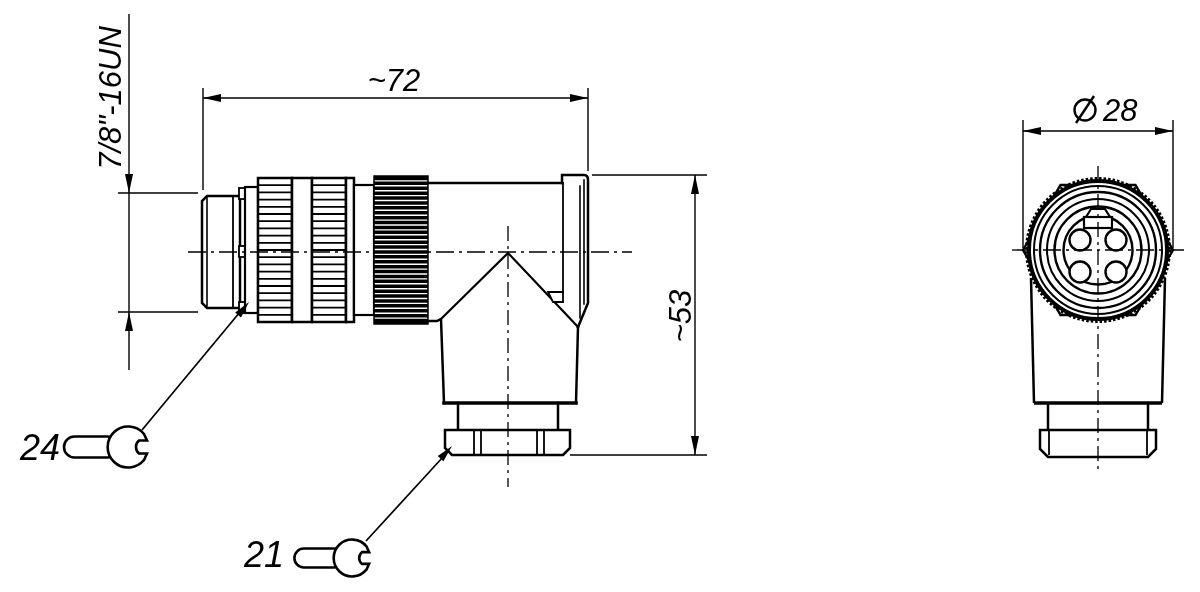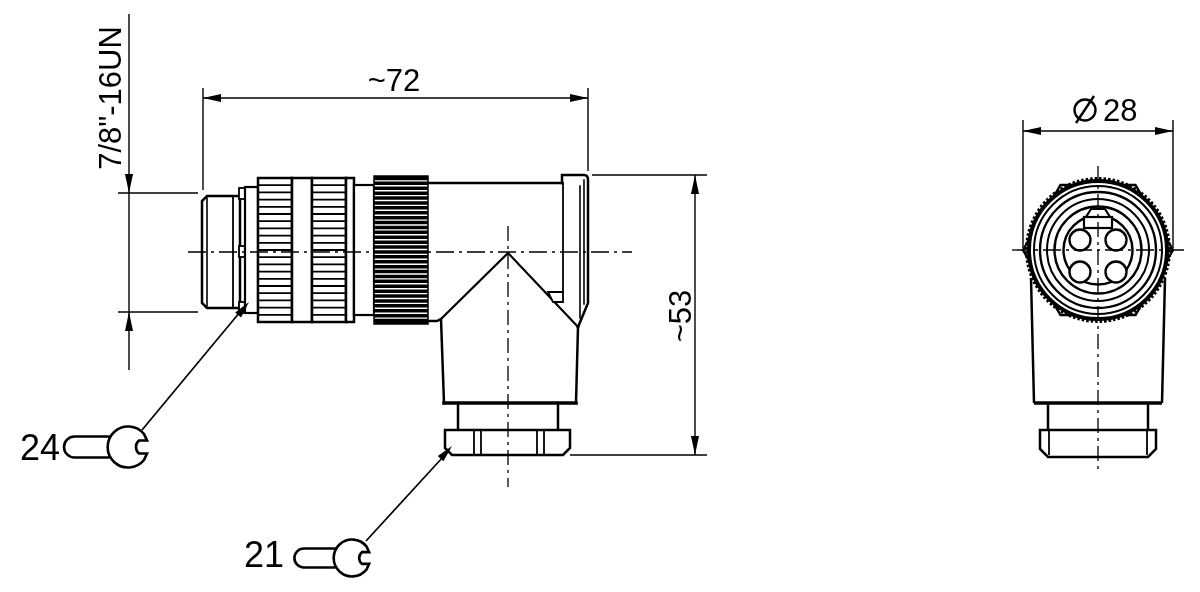--- a/index.html
+++ b/index.html
@@ -1,16 +1,16 @@
 <!DOCTYPE html>
 <html><head>
 <meta charset="utf-8">
 <style>
   html,body{margin:0;padding:0;background:#ffffff;}
-  .canvas{width:1200px;height:592px;position:relative;background:#ffffff;overflow:hidden;}
+  .canvas{width:1200px;height:592px;position:relative;background:#ffffff;overflow:hidden;font-style:italic;}
   svg{display:block;}
   text{font-family:"Liberation Sans","DejaVu Sans",sans-serif;fill:#000000;}
   .dimtxt{font-size:31px;}
   .calltxt{font-size:36px;}
 </style>
 </head>
 <body>
 
 <div class="canvas">
 <svg width="1200" height="592" viewBox="0 0 1200 592">

